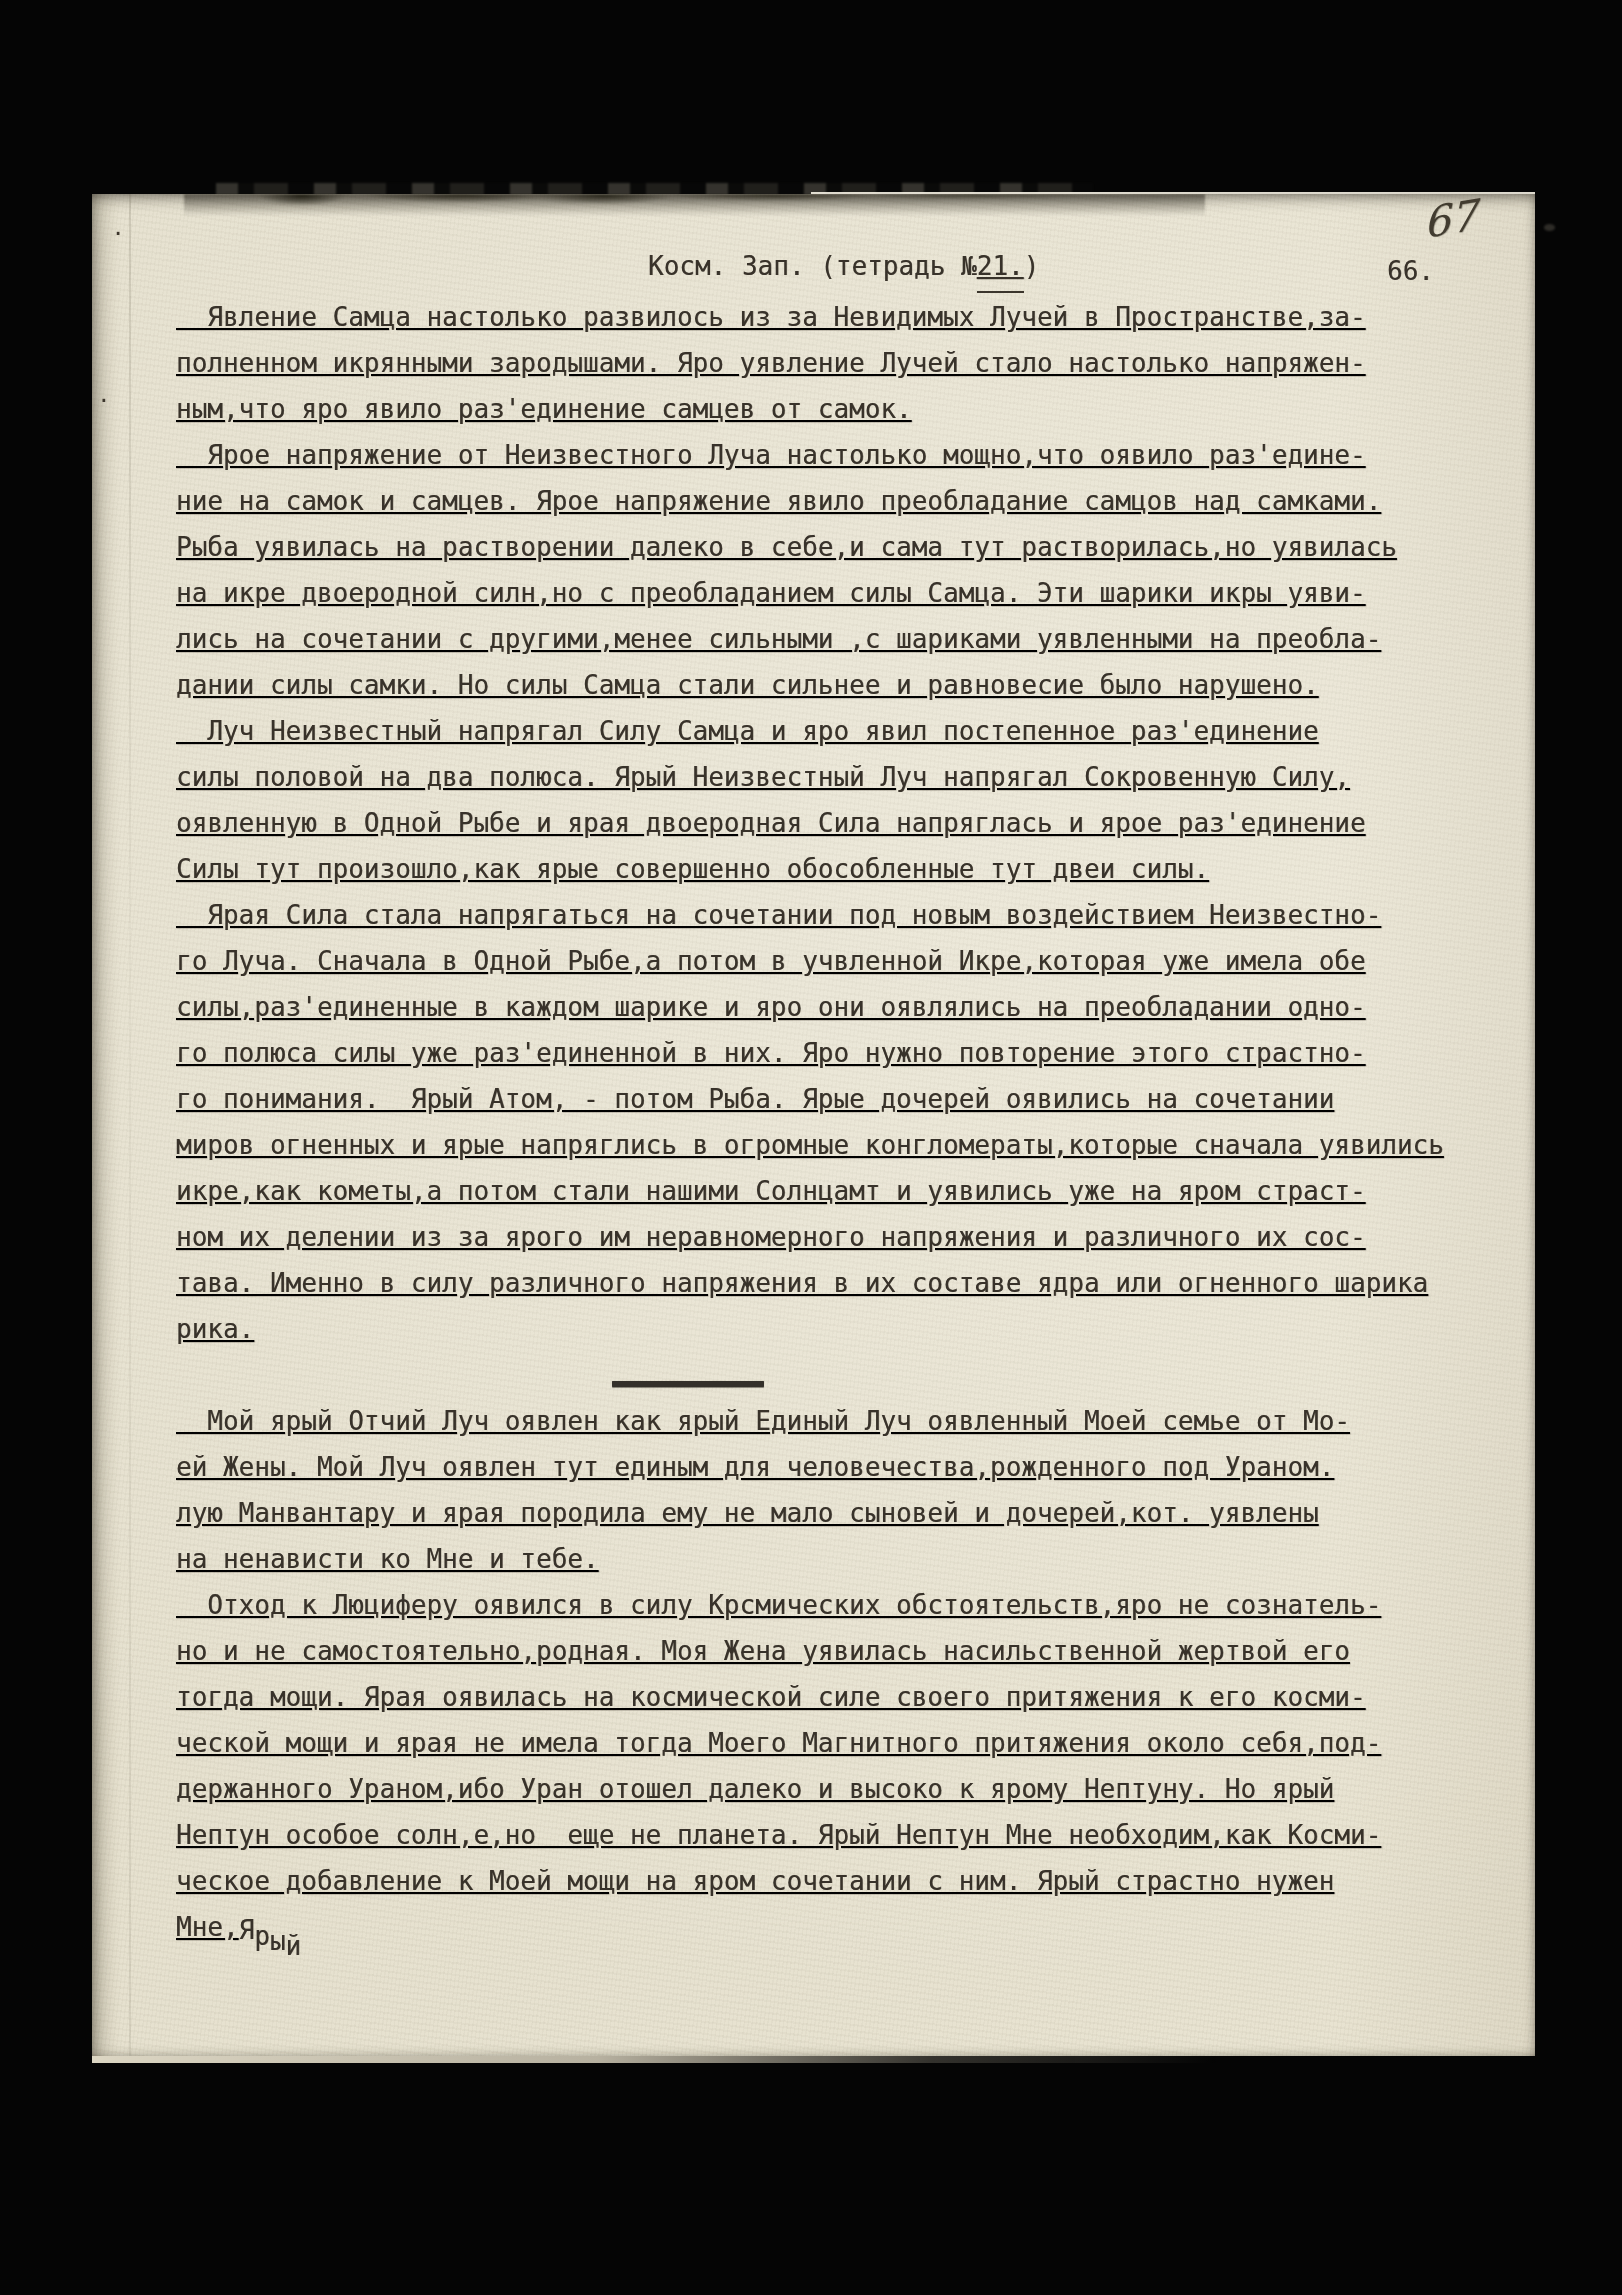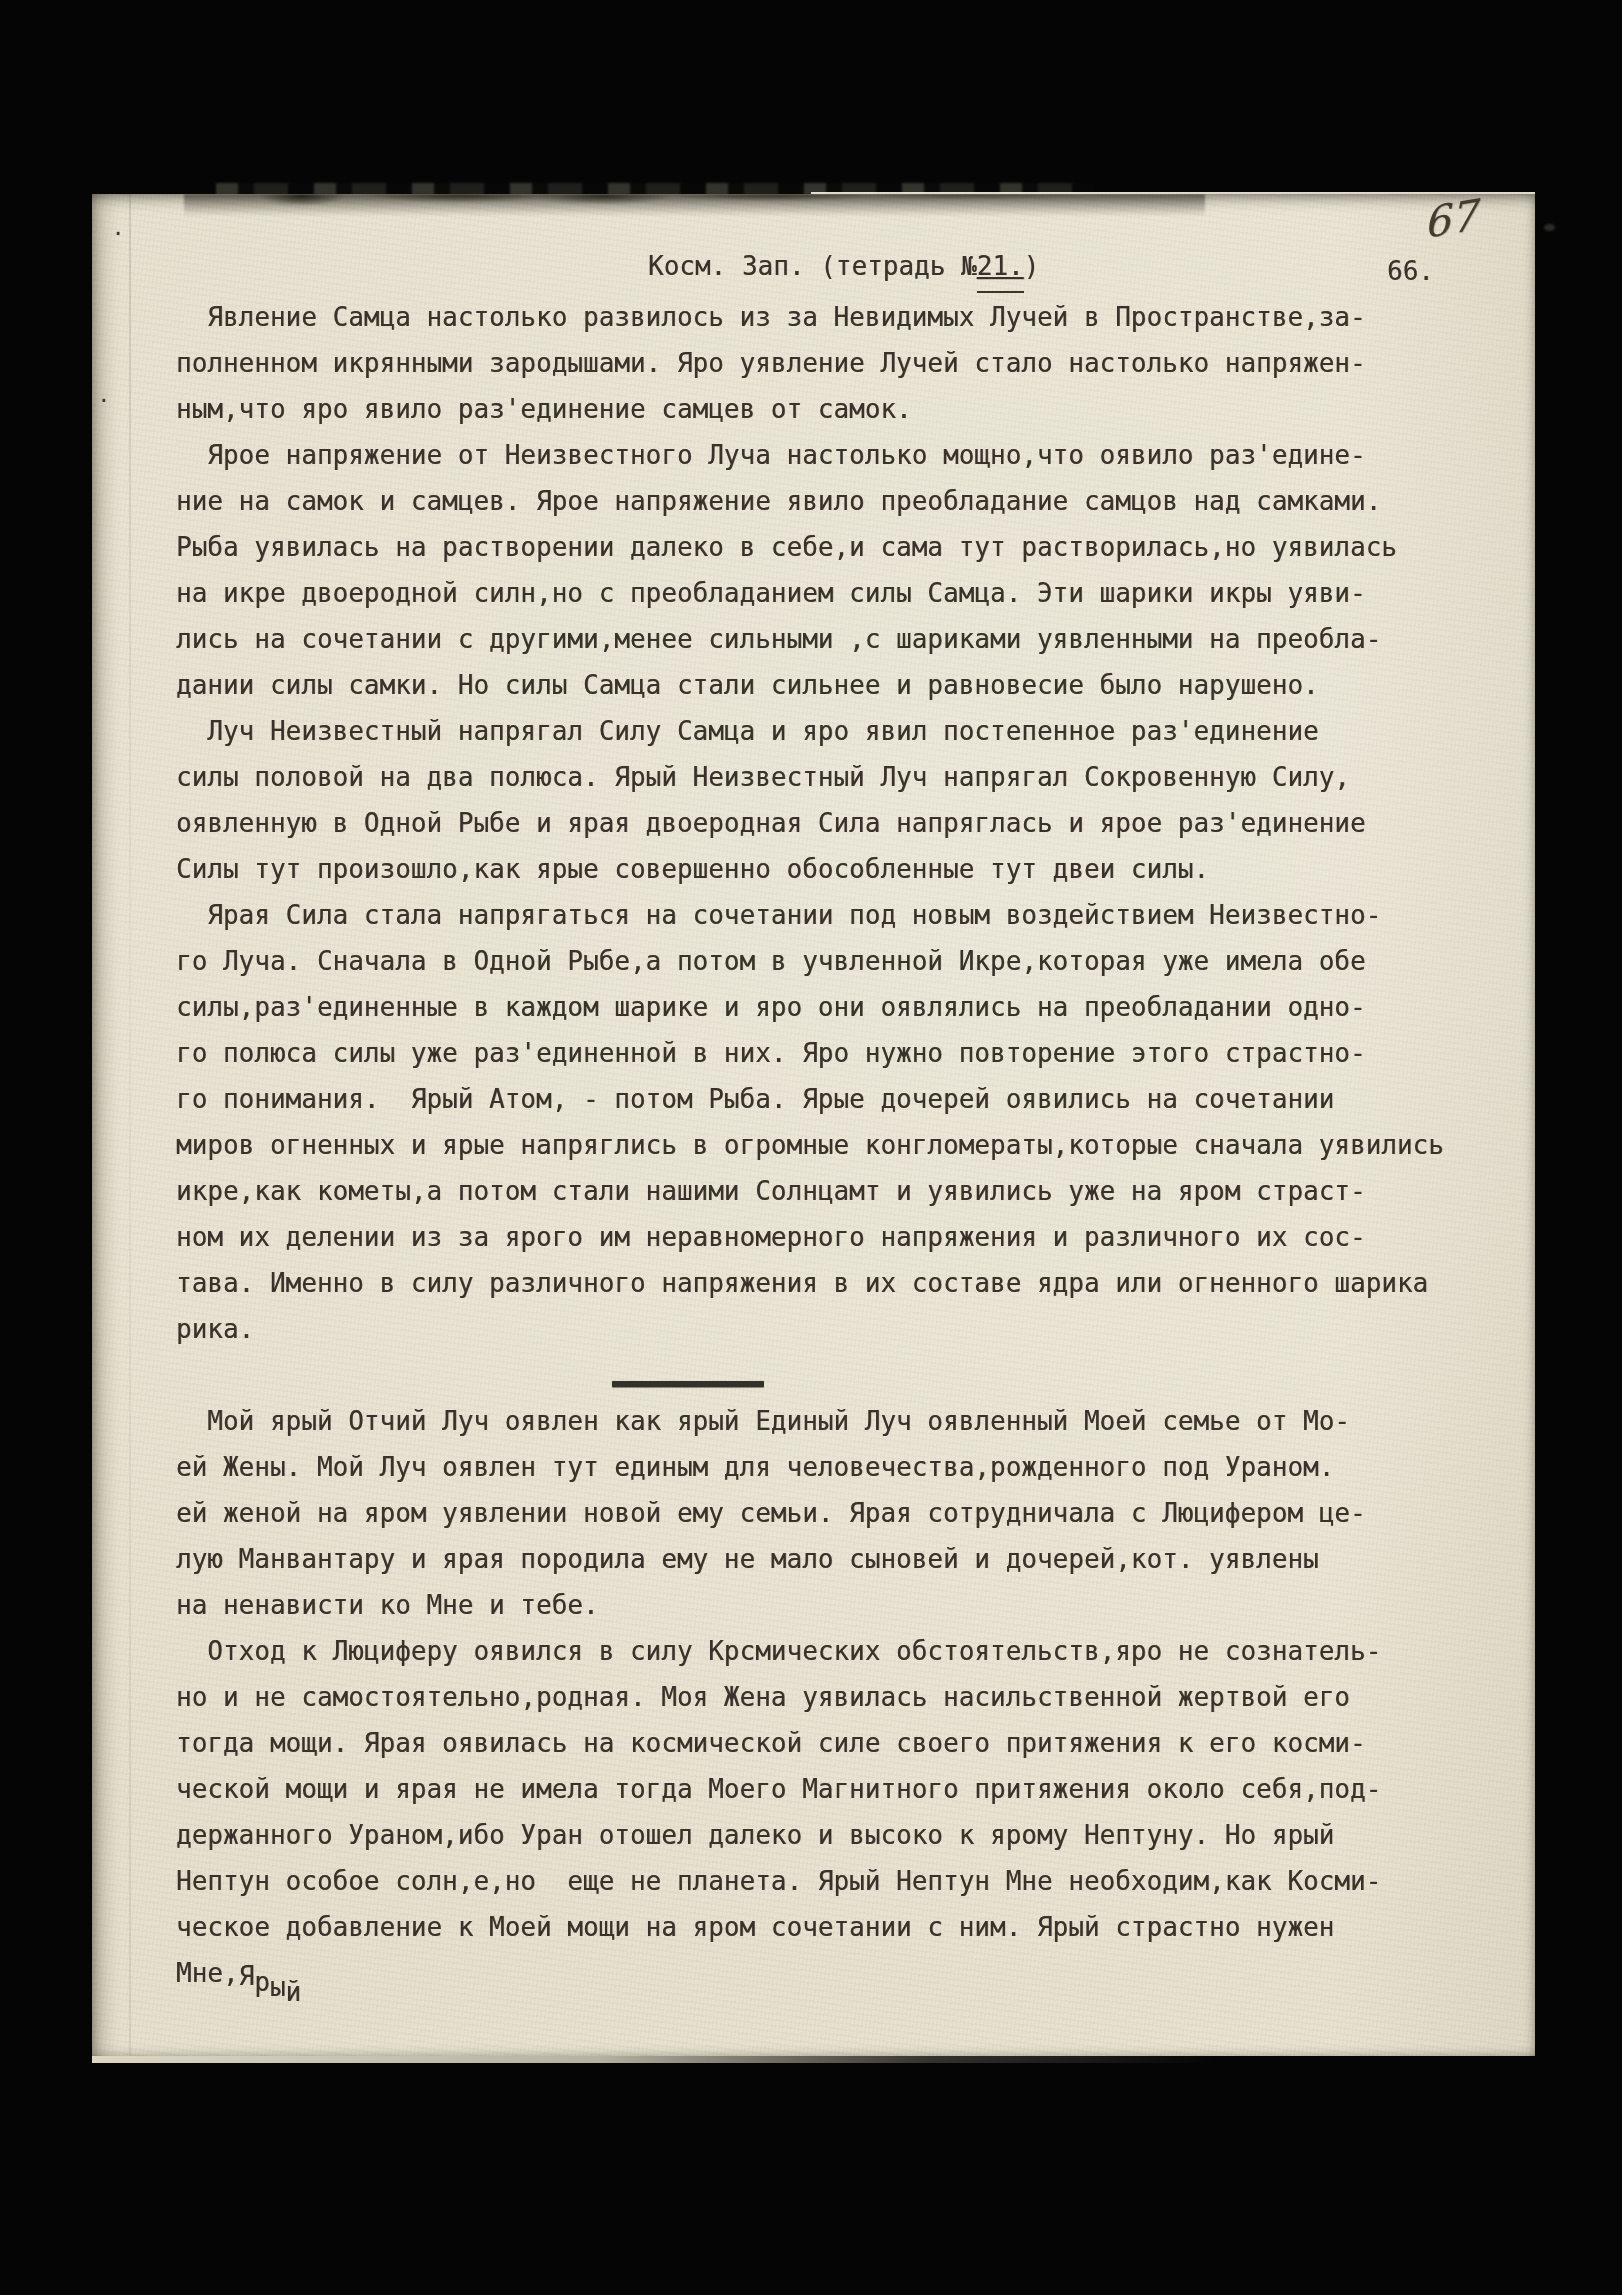--- a/index.html
+++ b/index.html
@@ -82,21 +82,21 @@
     font-family:"DejaVu Serif","Liberation Serif",serif;
     font-style:italic;font-size:42px;line-height:1;
     color:#423c30;transform:rotate(-9deg) skewX(-10deg);
     text-shadow:0.7px 0.7px 0.7px rgba(60,54,42,.4);
   }
 
   .margin-mark{position:absolute;font-size:22px;line-height:1;color:#3c362c;}
   .mark-1{left:19.6px;top:29px;}
   .mark-2{left:5.2px;top:190px;}
 
-  .text-block{position:absolute;left:84px;top:109px;width:1359px;}
+  .text-block{position:absolute;left:84px;top:109px;width:1359px;text-decoration:underline;}
   .line{
     height:46px;font-size:26px;line-height:1.1;white-space:pre;
   }
   .sep-row{height:46px;display:flex;align-items:center;}
   .sep-rule{
     margin-left:436px;width:152px;height:5.2px;background:#34302a;
     box-shadow:0 0.7px 0.7px rgba(40,36,28,.5);border-radius:0.7px;
   }
   .closing .st{display:inline-block;position:relative;}
   .closing .s0{top:3.3px;}
@@ -164,21 +164,20 @@
     <div class="sep-row">
       <div class="sep-rule"></div>
     </div>
 
     <div>
       <div class="line ink">  Мой ярый Отчий Луч оявлен как ярый Единый Луч оявленный Моей семье от Мо-</div>
       <div class="line ink">ей Жены. Мой Луч оявлен тут единым для человечества,рожденного под Ураном.</div>
     </div>
 
     <div>
-      <div class="line ink">ей женой на яром уявлении новой ему семьи. Ярая сотрудничала с Люцифером це-</div>
       <div class="line ink">лую Манвантару и ярая породила ему не мало сыновей и дочерей,кот. уявлены</div>
       <div class="line ink">на ненависти ко Мне и тебе.</div>
     </div>
 
     <div>
       <div class="line ink">  Отход к Люциферу оявился в силу Крсмических обстоятельств,яро не сознатель-</div>
       <div class="line ink">но и не самостоятельно,родная. Моя Жена уявилась насильственной жертвой его</div>
       <div class="line ink">тогда мощи. Ярая оявилась на космической силе своего притяжения к его косми-</div>
       <div class="line ink">ческой мощи и ярая не имела тогда Моего Магнитного притяжения около себя,под-</div>
       <div class="line ink">держанного Ураном,ибо Уран отошел далеко и высоко к ярому Нептуну. Но ярый</div>

